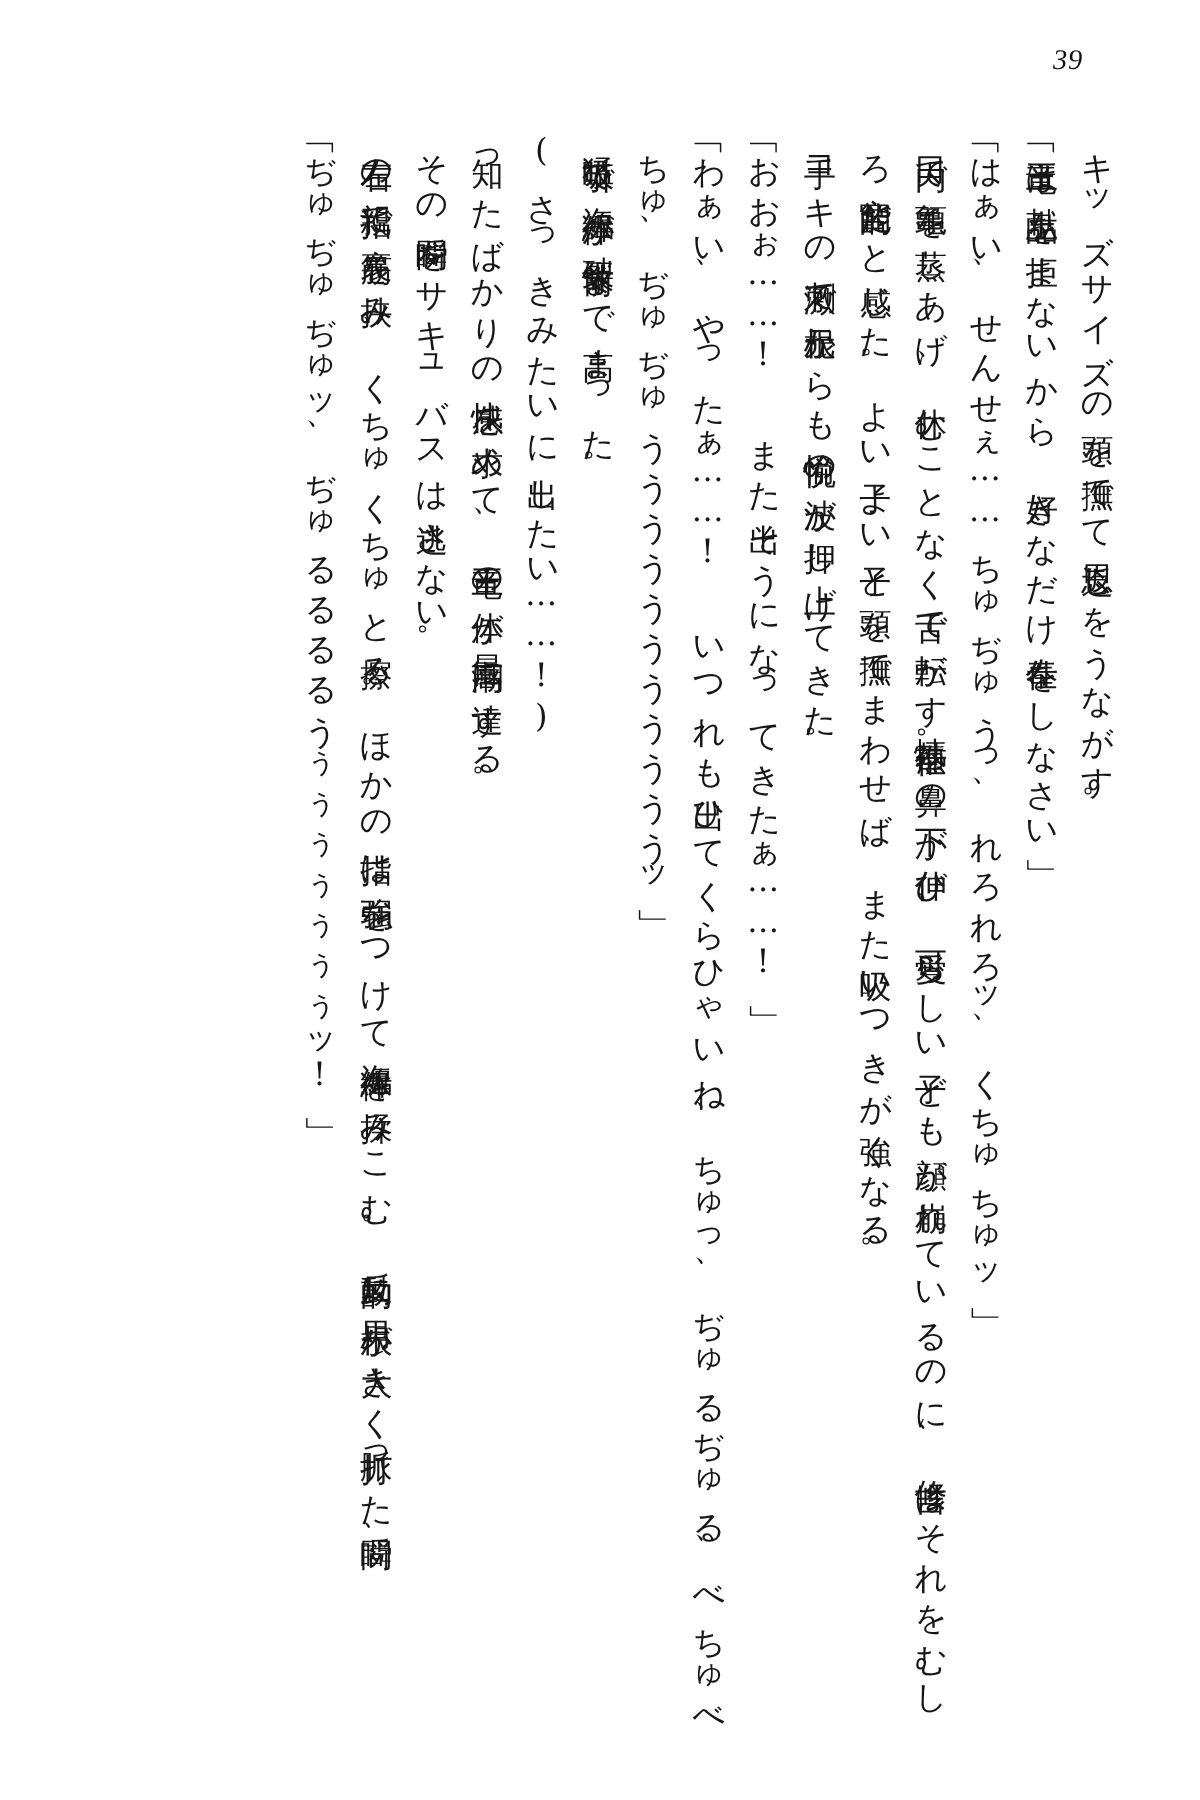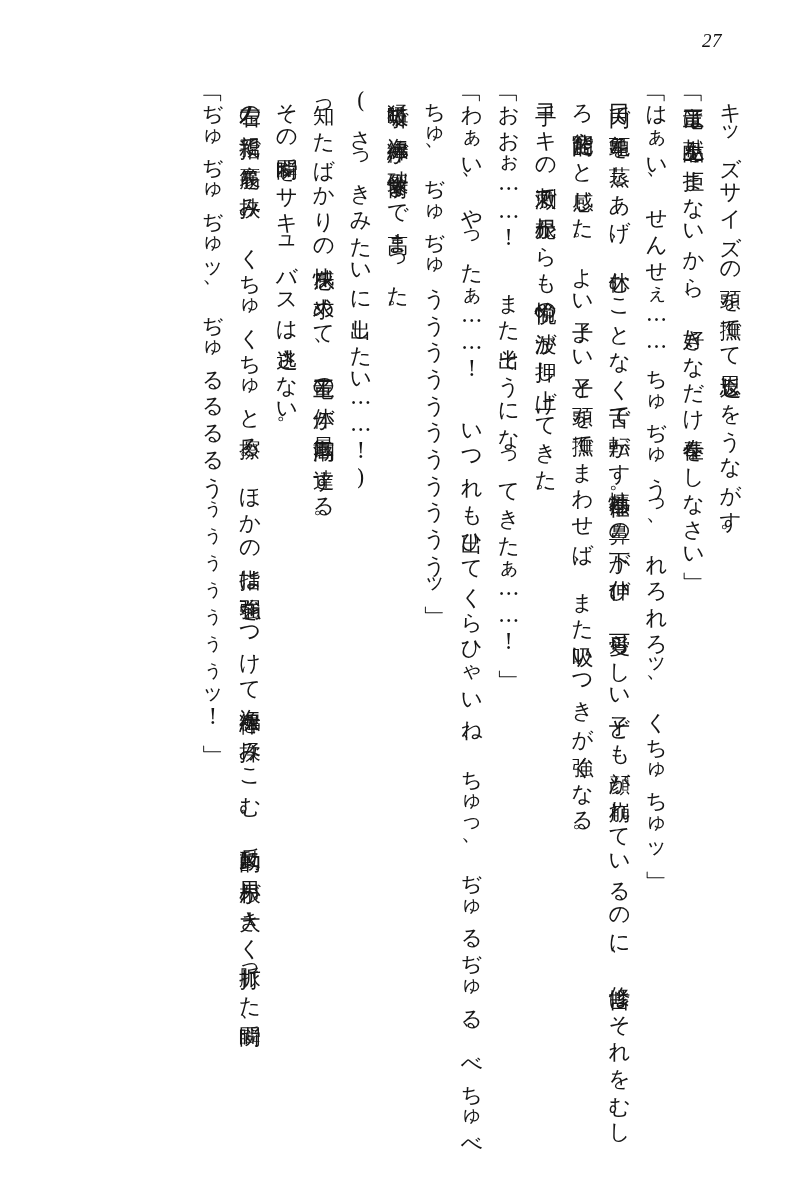--- a/index.html
+++ b/index.html
@@ -51,21 +51,21 @@
     margin: 0;
     padding: 0;
     text-indent: 0;
   }
 </style>
 </head>
 <body>
 
 <div class="page">
 
-  <div class="page-number">27</div>
+  <div class="page-number">39</div>
 
   <div class="text-body">
     <p>キッズサイズの頭を撫でて恩返しをうながす。</p>
     <p>「竜王は献上品を拒まないから、好きなだけ奉仕をしなさい」</p>
     <p>「はぁい、せんせぇ……ちゅぢゅうっ、れろれろッ、くちゅちゅッ」</p>
     <p>口内で亀頭を蒸しあげ、休むことなく舌で転がす情熱奉仕。鼻の下が伸び、可愛らしい子ども顔が崩れているのに、修吉はそれをむしろ官能的だと感じた。よい子よい子と頭を撫でまわせば、また吸いつきが強くなる。</p>
     <p>手コキの刺激で根元からも愉悦の波が押し上げてきた。</p>
     <p>「おおぉ……! また出そうになってきたぁ……!」</p>
     <p>「わぁい、やったぁ……! いつれも出ひてくらひゃいね、ちゅっ、ぢゅるぢゅる、べちゅべちゅ、ぢゅぢゅうううううううううううッ」</p>
     <p>猛吸引で海綿体が破裂寸前まで高まった。</p>

